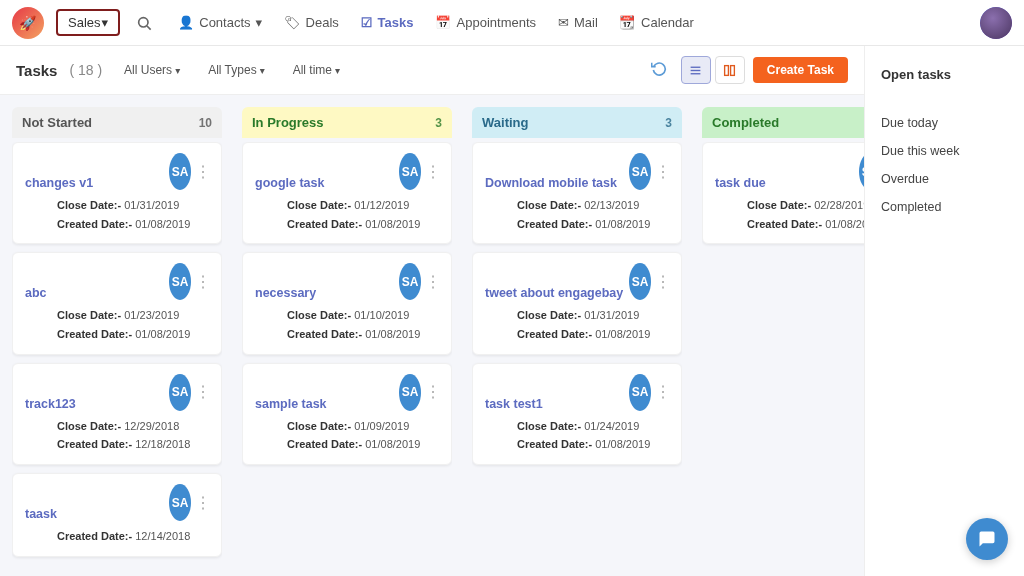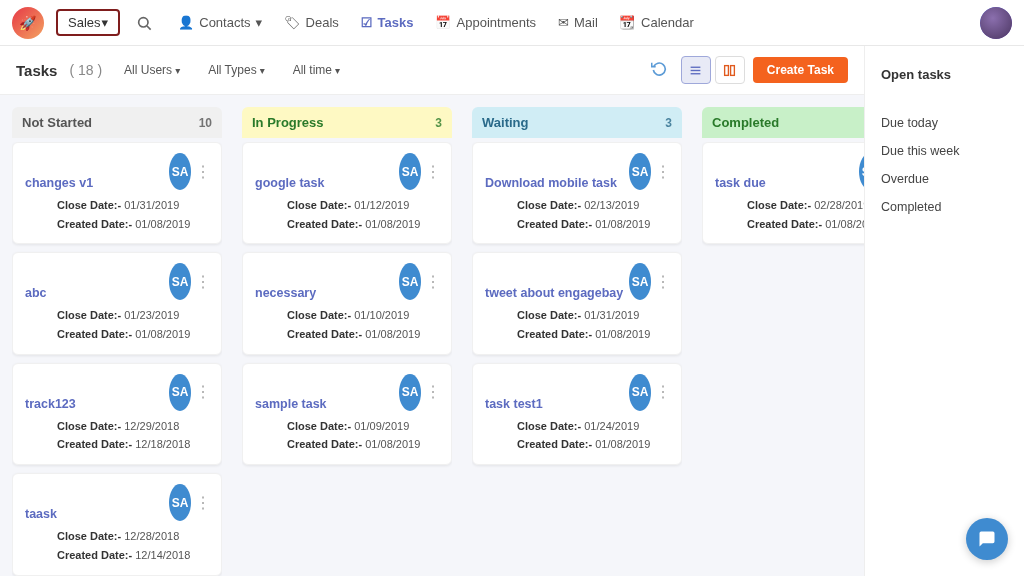--- a/index.html
+++ b/index.html
@@ -304,23 +304,20 @@
       </div>
               <div class="card">
         <div class="card-header">
           <span class="card-title">taask</span>
           <div class="card-actions">
             <div class="card-avatar">SA</div>
             <span class="card-menu">⋮</span>
           </div>
         </div>
         <div class="card-date">
-          <strong>Close Date:-</strong> 12/28/2018
-        </div>
-        <div class="card-date">
           <strong>Created Date:-</strong> 12/14/2018
         </div>
       </div>
             </div>
           </div>
           <div class="board-column">
             <div class="column-header in-progress">
       <span>In Progress</span>
       <span class="column-count">3</span>
     </div>

